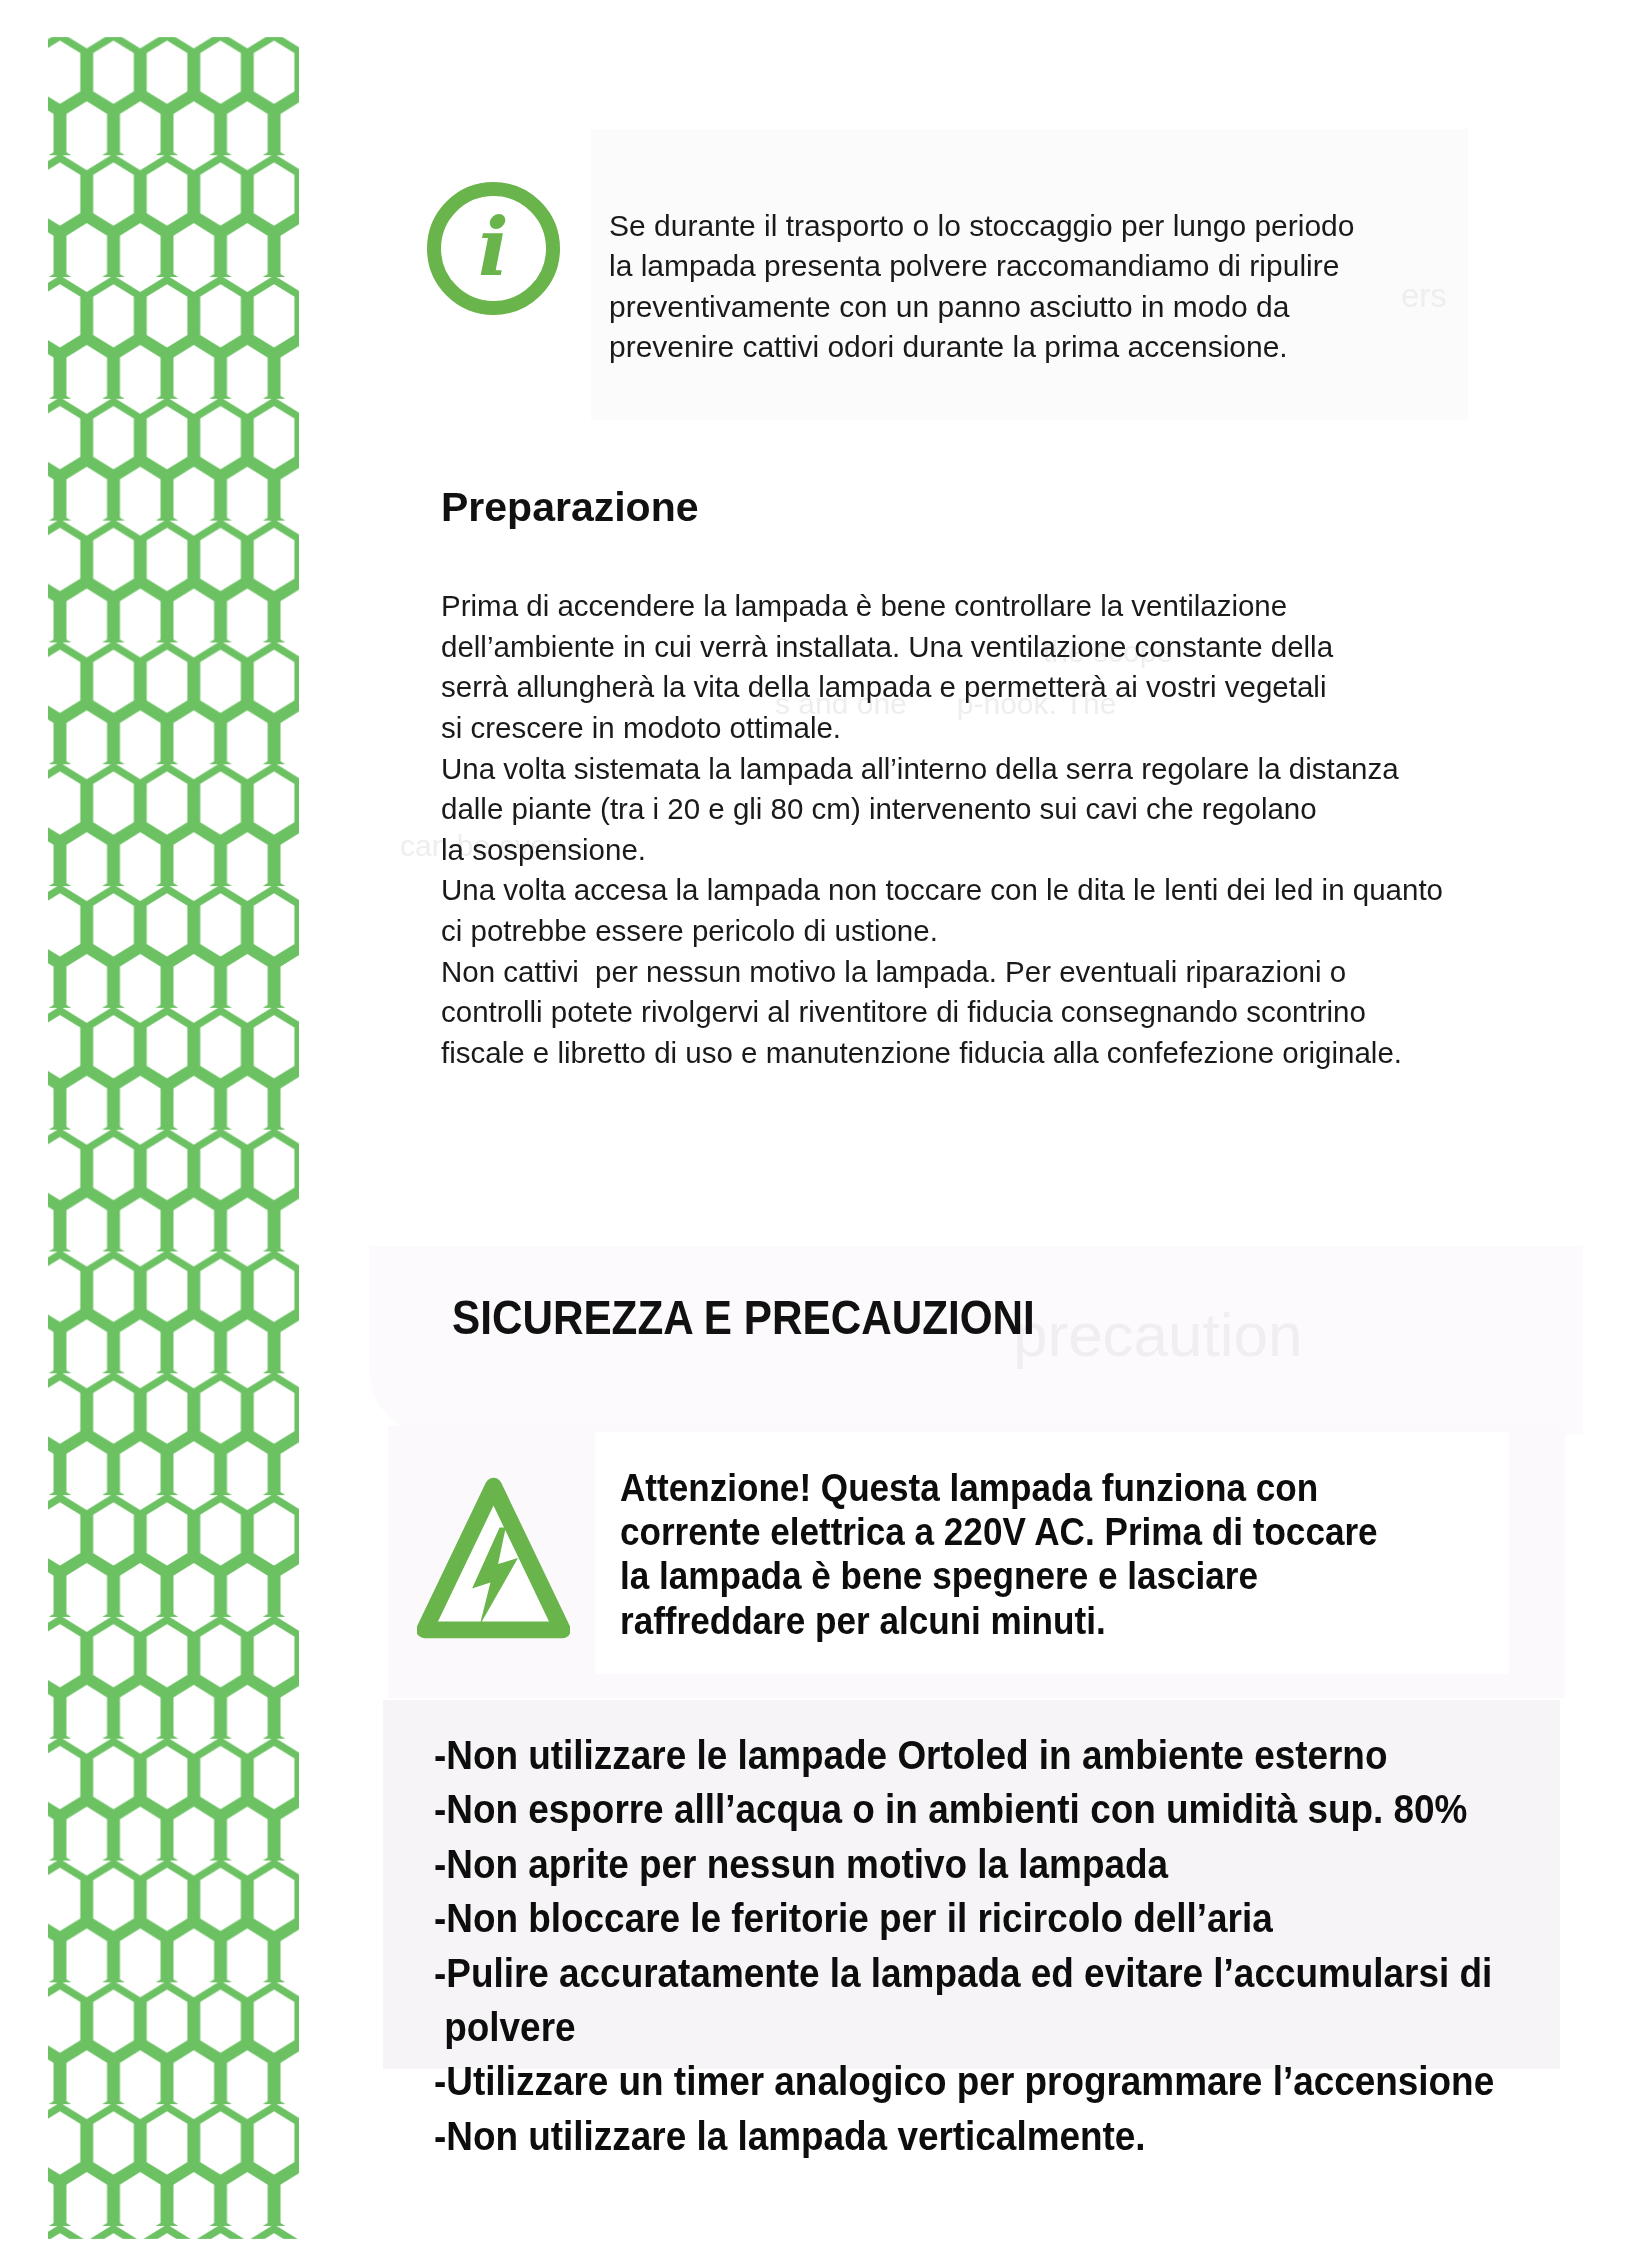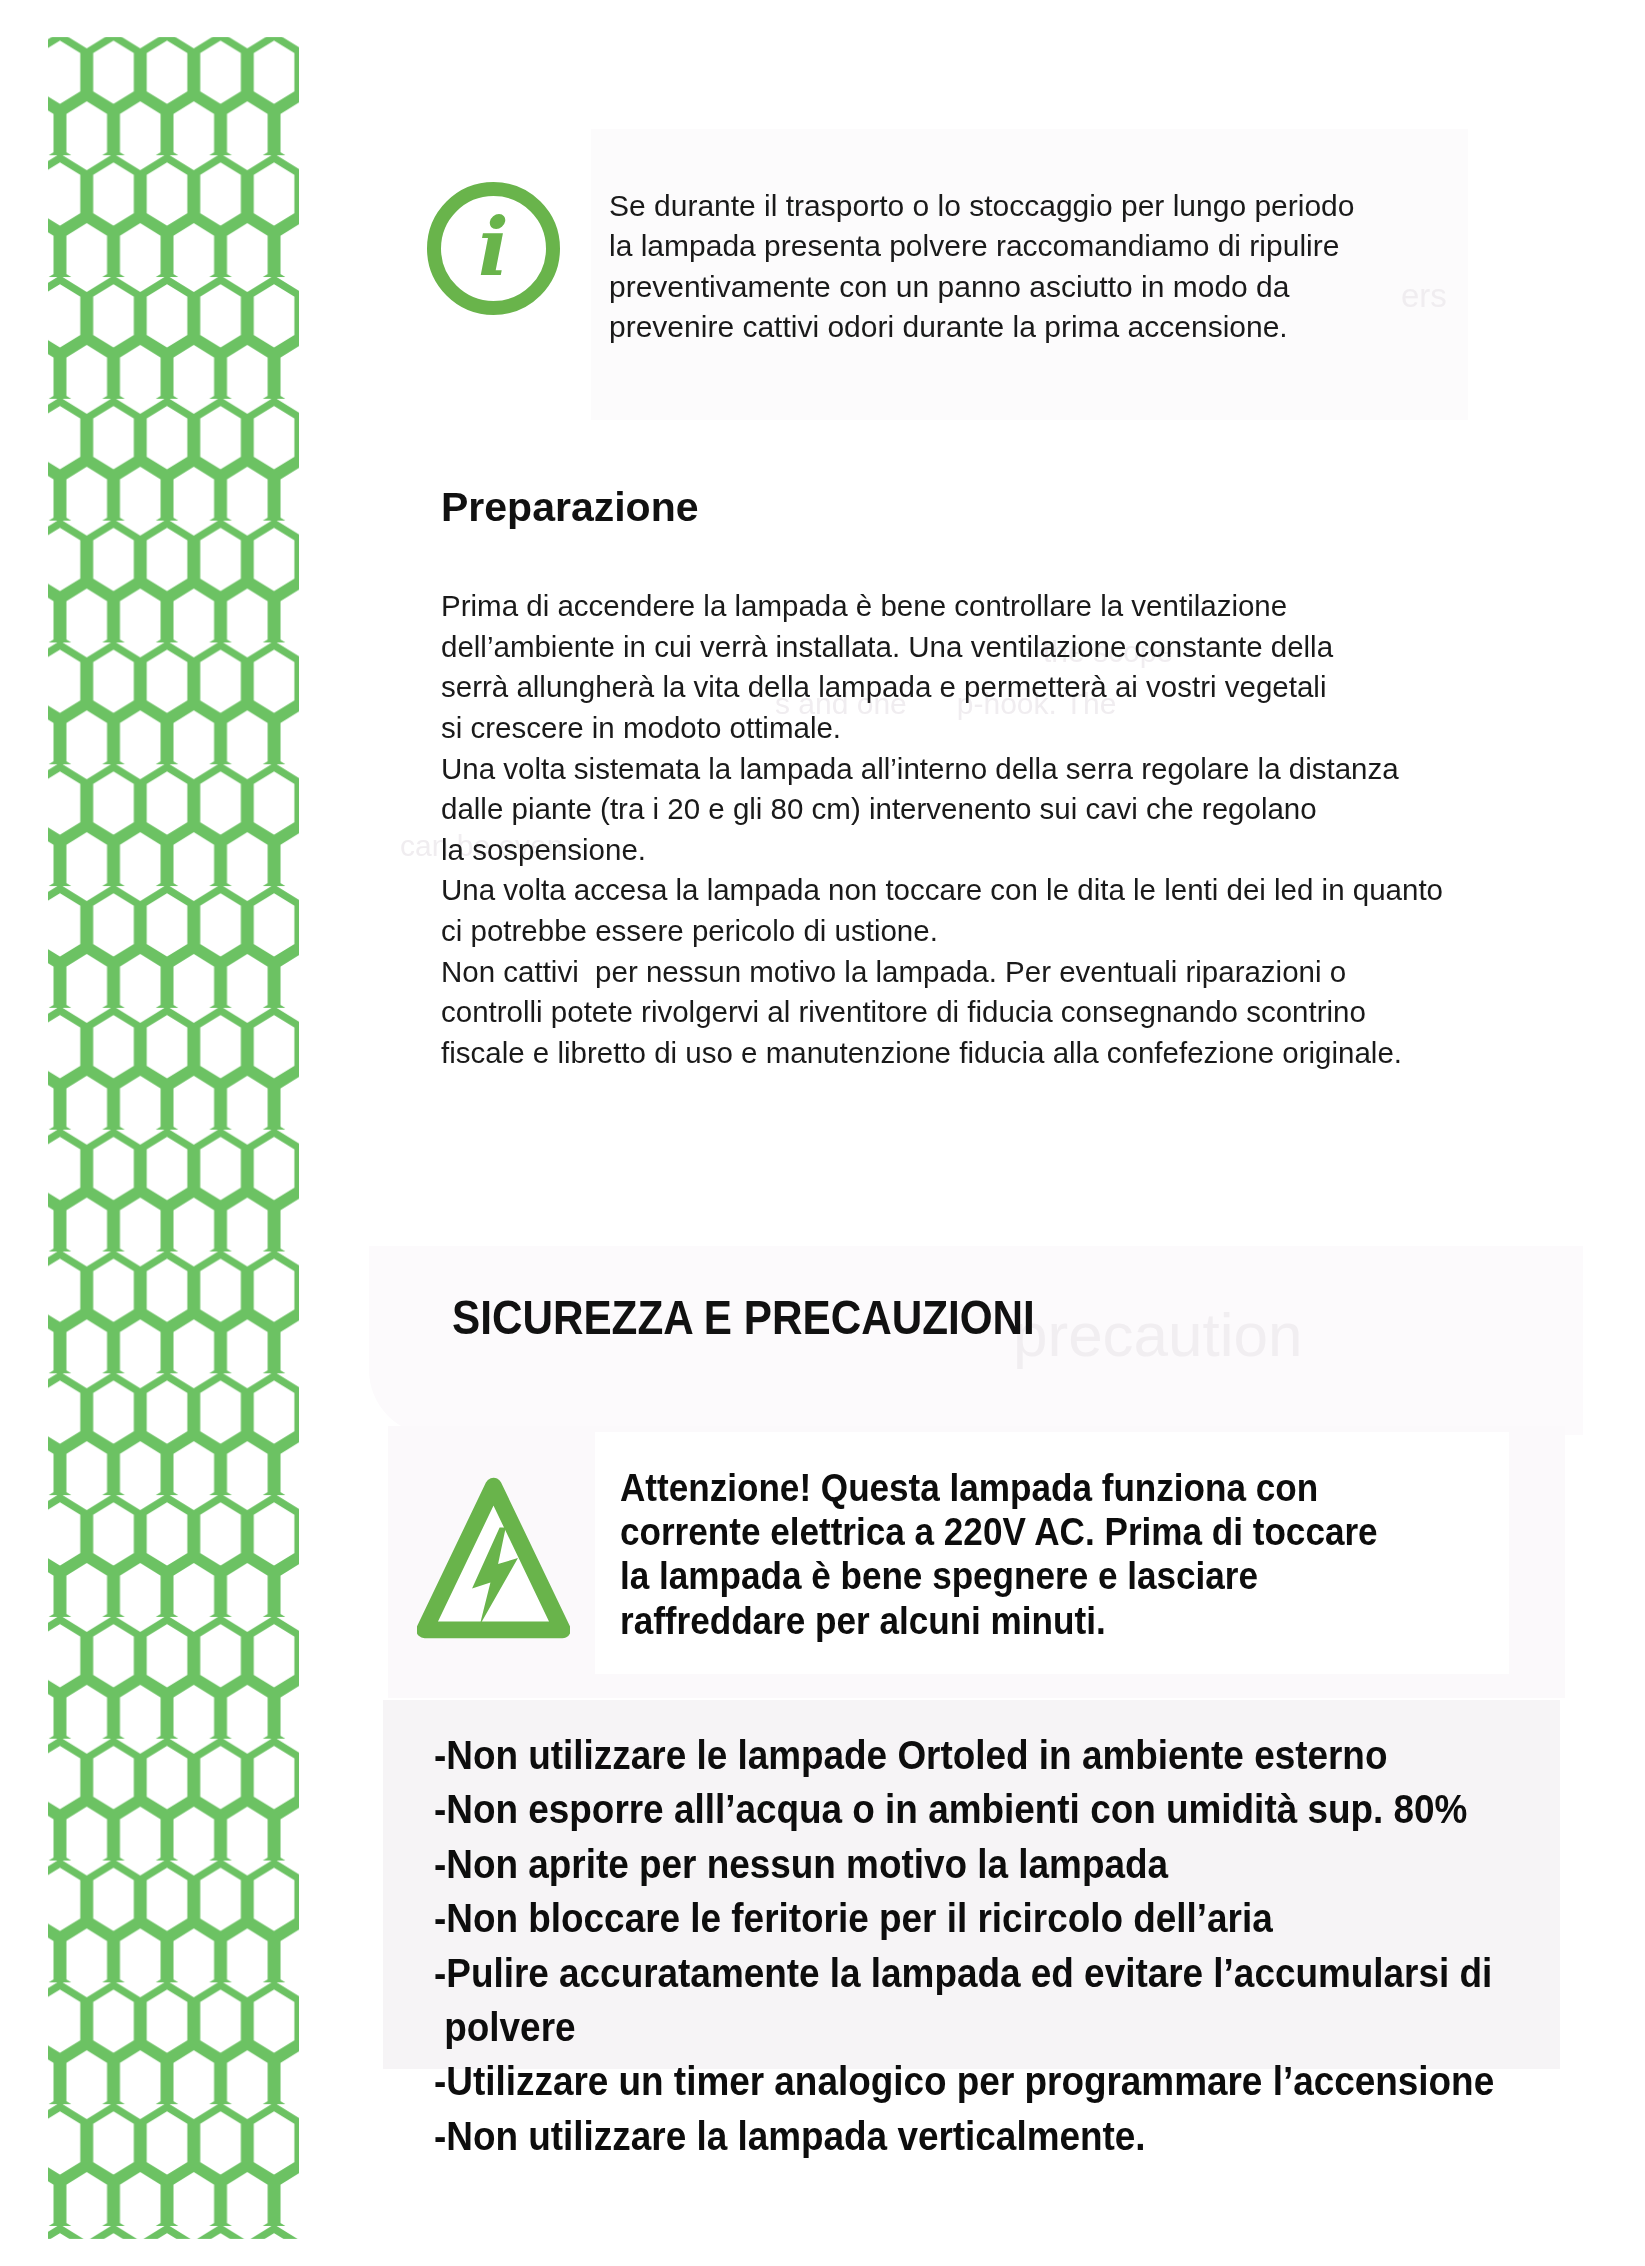--- a/index.html
+++ b/index.html
@@ -32,21 +32,21 @@
   .info-icon .i-glyph{
     font-family:"DejaVu Serif", serif;
     font-style:italic;font-weight:bold;
     font-size:81px;line-height:1;color:#69b44b;
     margin-top:-3.7px;
   }
 
   .line{position:absolute;white-space:pre;}
 
   
-  .info-text .line{font-size:30px;line-height:41px;color:#1a1a1a;}
+  .info-text .line{font-size:30px;line-height:41px;color:#1a1a1a;margin-top:20px;}
 
   
   .h-prep{
     position:absolute;left:441px;top:484px;
     font-size:41px;font-weight:bold;color:#111;
     white-space:pre;
   }
   .h-sicurezza{
     position:absolute;left:452px;top:1290px;
     font-size:48px;font-weight:bold;color:#111;

